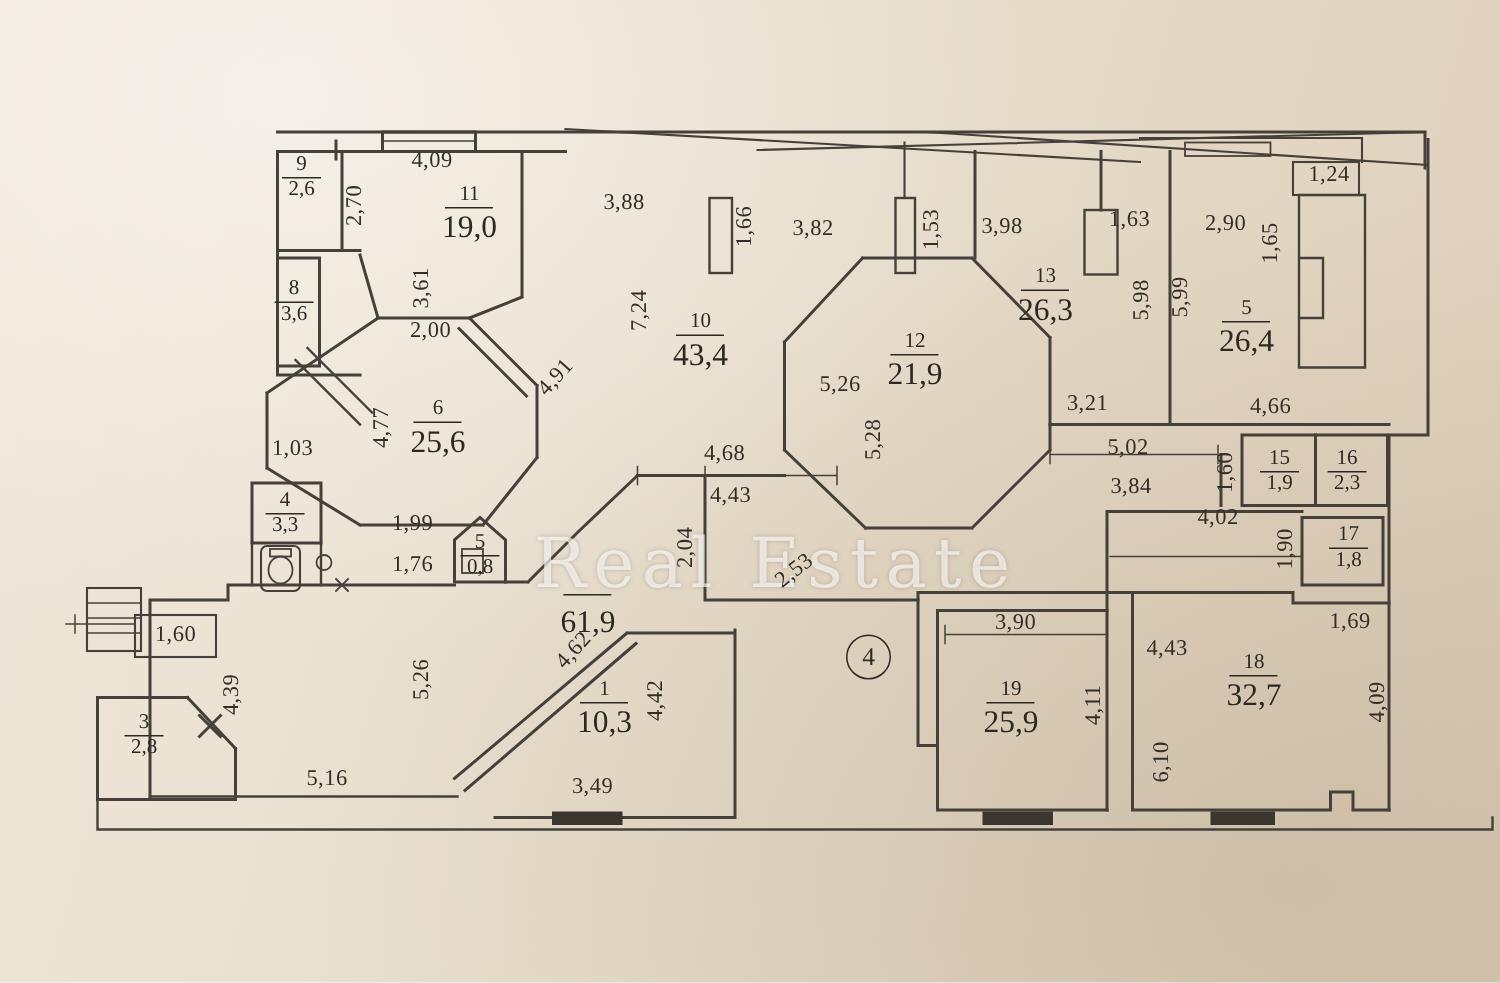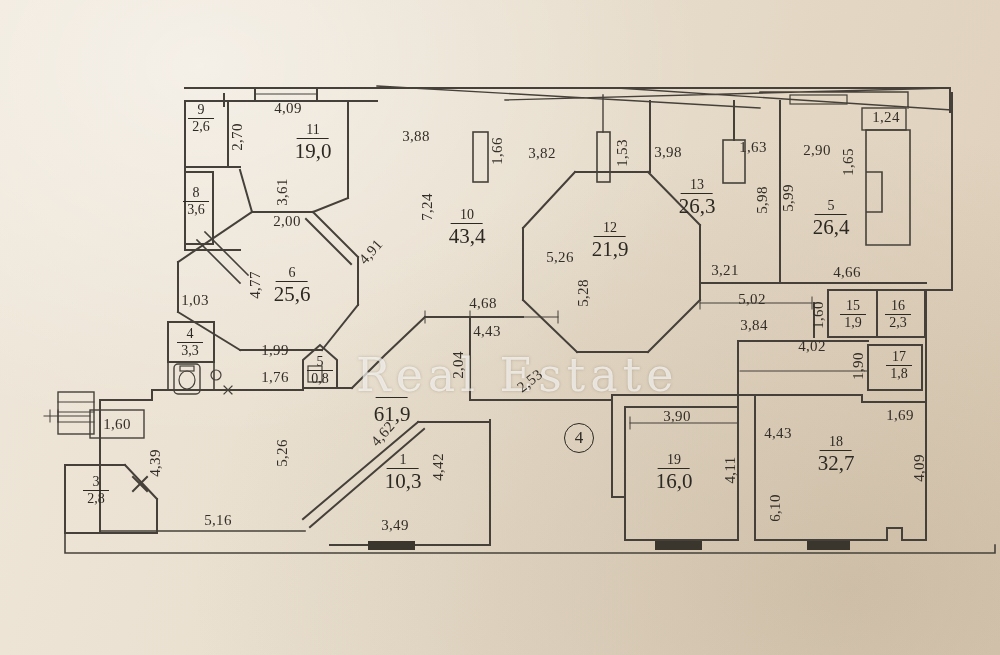--- a/index.html
+++ b/index.html
@@ -121,21 +121,21 @@
   <div class="room" style="left:831px;top:196px"><div class="rn">5</div><div class="ra">26,4</div></div>
   <div class="room" style="left:292px;top:263px"><div class="rn">6</div><div class="ra">25,6</div></div>
   <div class="room sm" style="left:853px;top:296px"><div class="rn">15</div><div class="ra">1,9</div></div>
   <div class="room sm" style="left:898px;top:296px"><div class="rn">16</div><div class="ra">2,3</div></div>
   <div class="room sm" style="left:899px;top:347px"><div class="rn">17</div><div class="ra">1,8</div></div>
   <div class="room sm" style="left:190px;top:324px"><div class="rn">4</div><div class="ra">3,3</div></div>
   <div class="room sm" style="left:320px;top:352px"><div class="rn">5</div><div class="ra">0,8</div></div>
   <div class="room" style="left:392px;top:384px"><div class="rn"></div><div class="ra">61,9</div></div>
   <div class="room" style="left:403px;top:450px"><div class="rn">1</div><div class="ra">10,3</div></div>
   <div class="room sm" style="left:96px;top:472px"><div class="rn">3</div><div class="ra">2,8</div></div>
-  <div class="room" style="left:674px;top:450px"><div class="rn">19</div><div class="ra">16,0</div></div>
+  <div class="room" style="left:674px;top:450px"><div class="rn">19</div><div class="ra">25,9</div></div>
   <div class="room" style="left:836px;top:432px"><div class="rn">18</div><div class="ra">32,7</div></div>
 
   <div class="circled" style="left:579px;top:438px">4</div>
 
   <div class="dim" style="left:288px;top:108px">4,09</div>
   <div class="dim v" style="left:237px;top:137px">2,70</div>
   <div class="dim v" style="left:282px;top:192px">3,61</div>
   <div class="dim" style="left:287px;top:221px">2,00</div>
   <div class="dim" style="left:416px;top:136px">3,88</div>
   <div class="dim v" style="left:497px;top:151px">1,66</div>

